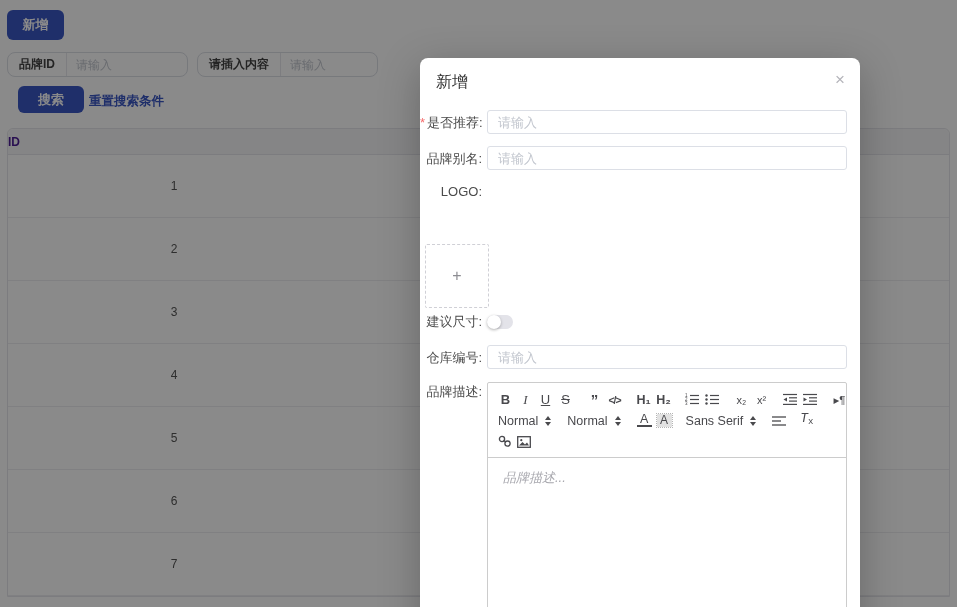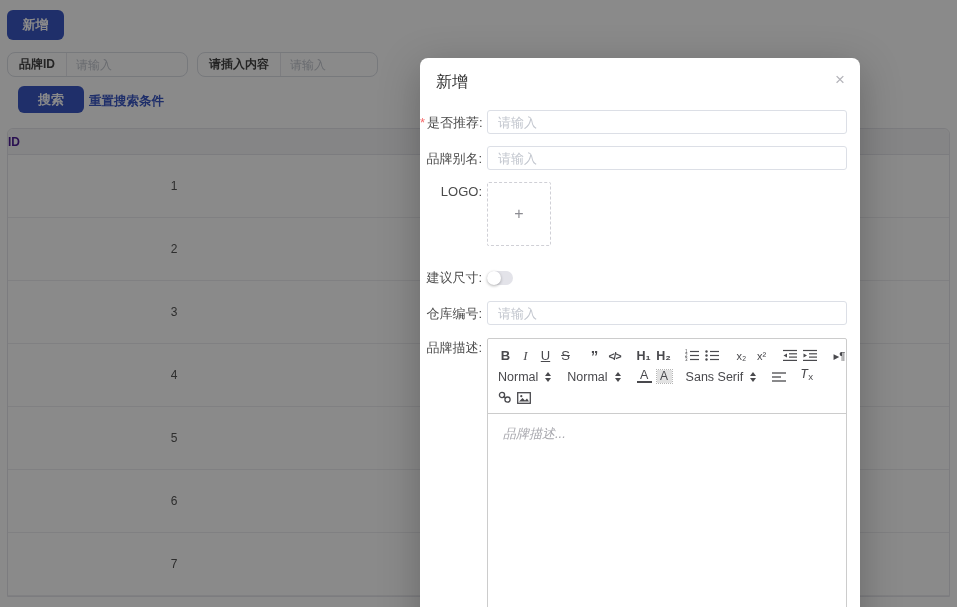--- a/index.html
+++ b/index.html
@@ -44,21 +44,21 @@
   .form { margin-top:18px; }
   .frow { display:flex; margin-bottom:12px; }
   .flabel { flex:0 0 62px; width:62px; text-align:right; font-size:13px; color:#4a4a4a;
             line-height:15px; padding-top:5px; white-space:nowrap; }
   .flabel.top { padding-top:2px; }
   .fcontrol { margin-left:5px; width:360px; }
   .req { color:#f56c6c; margin-right:2px; }
   .finput { width:100%; height:24px; border:1px solid #dcdfe6; border-radius:3px;
             padding:0 10px; font-size:13px; color:#333; outline:none; font-family:inherit; }
 
-  .row-logo { margin-bottom:22px; }
+  .row-logo { margin-bottom:4px;flex-direction:column; }
   .upload-box { width:64px; height:64px; border:1px dashed #d0d0d6; border-radius:2px;
                 display:flex; align-items:center; justify-content:center;
                 color:#8c8c92; font-size:16px; cursor:pointer; background:#fff; }
   .upload-hint { margin-top:6px; font-size:12px; color:#9a9aa0; }
 
   .row-switch { margin-bottom:16px; }
   .switch { position:relative; width:26px; height:14px; border-radius:7px;
             background:#e3e3e9; margin-top:3px; cursor:pointer; }
   .switch-knob { position:absolute; left:0; top:0; width:14px; height:14px; border-radius:50%;
                  background:#fff; box-shadow:0 1px 3px rgba(0,0,0,0.3); }

